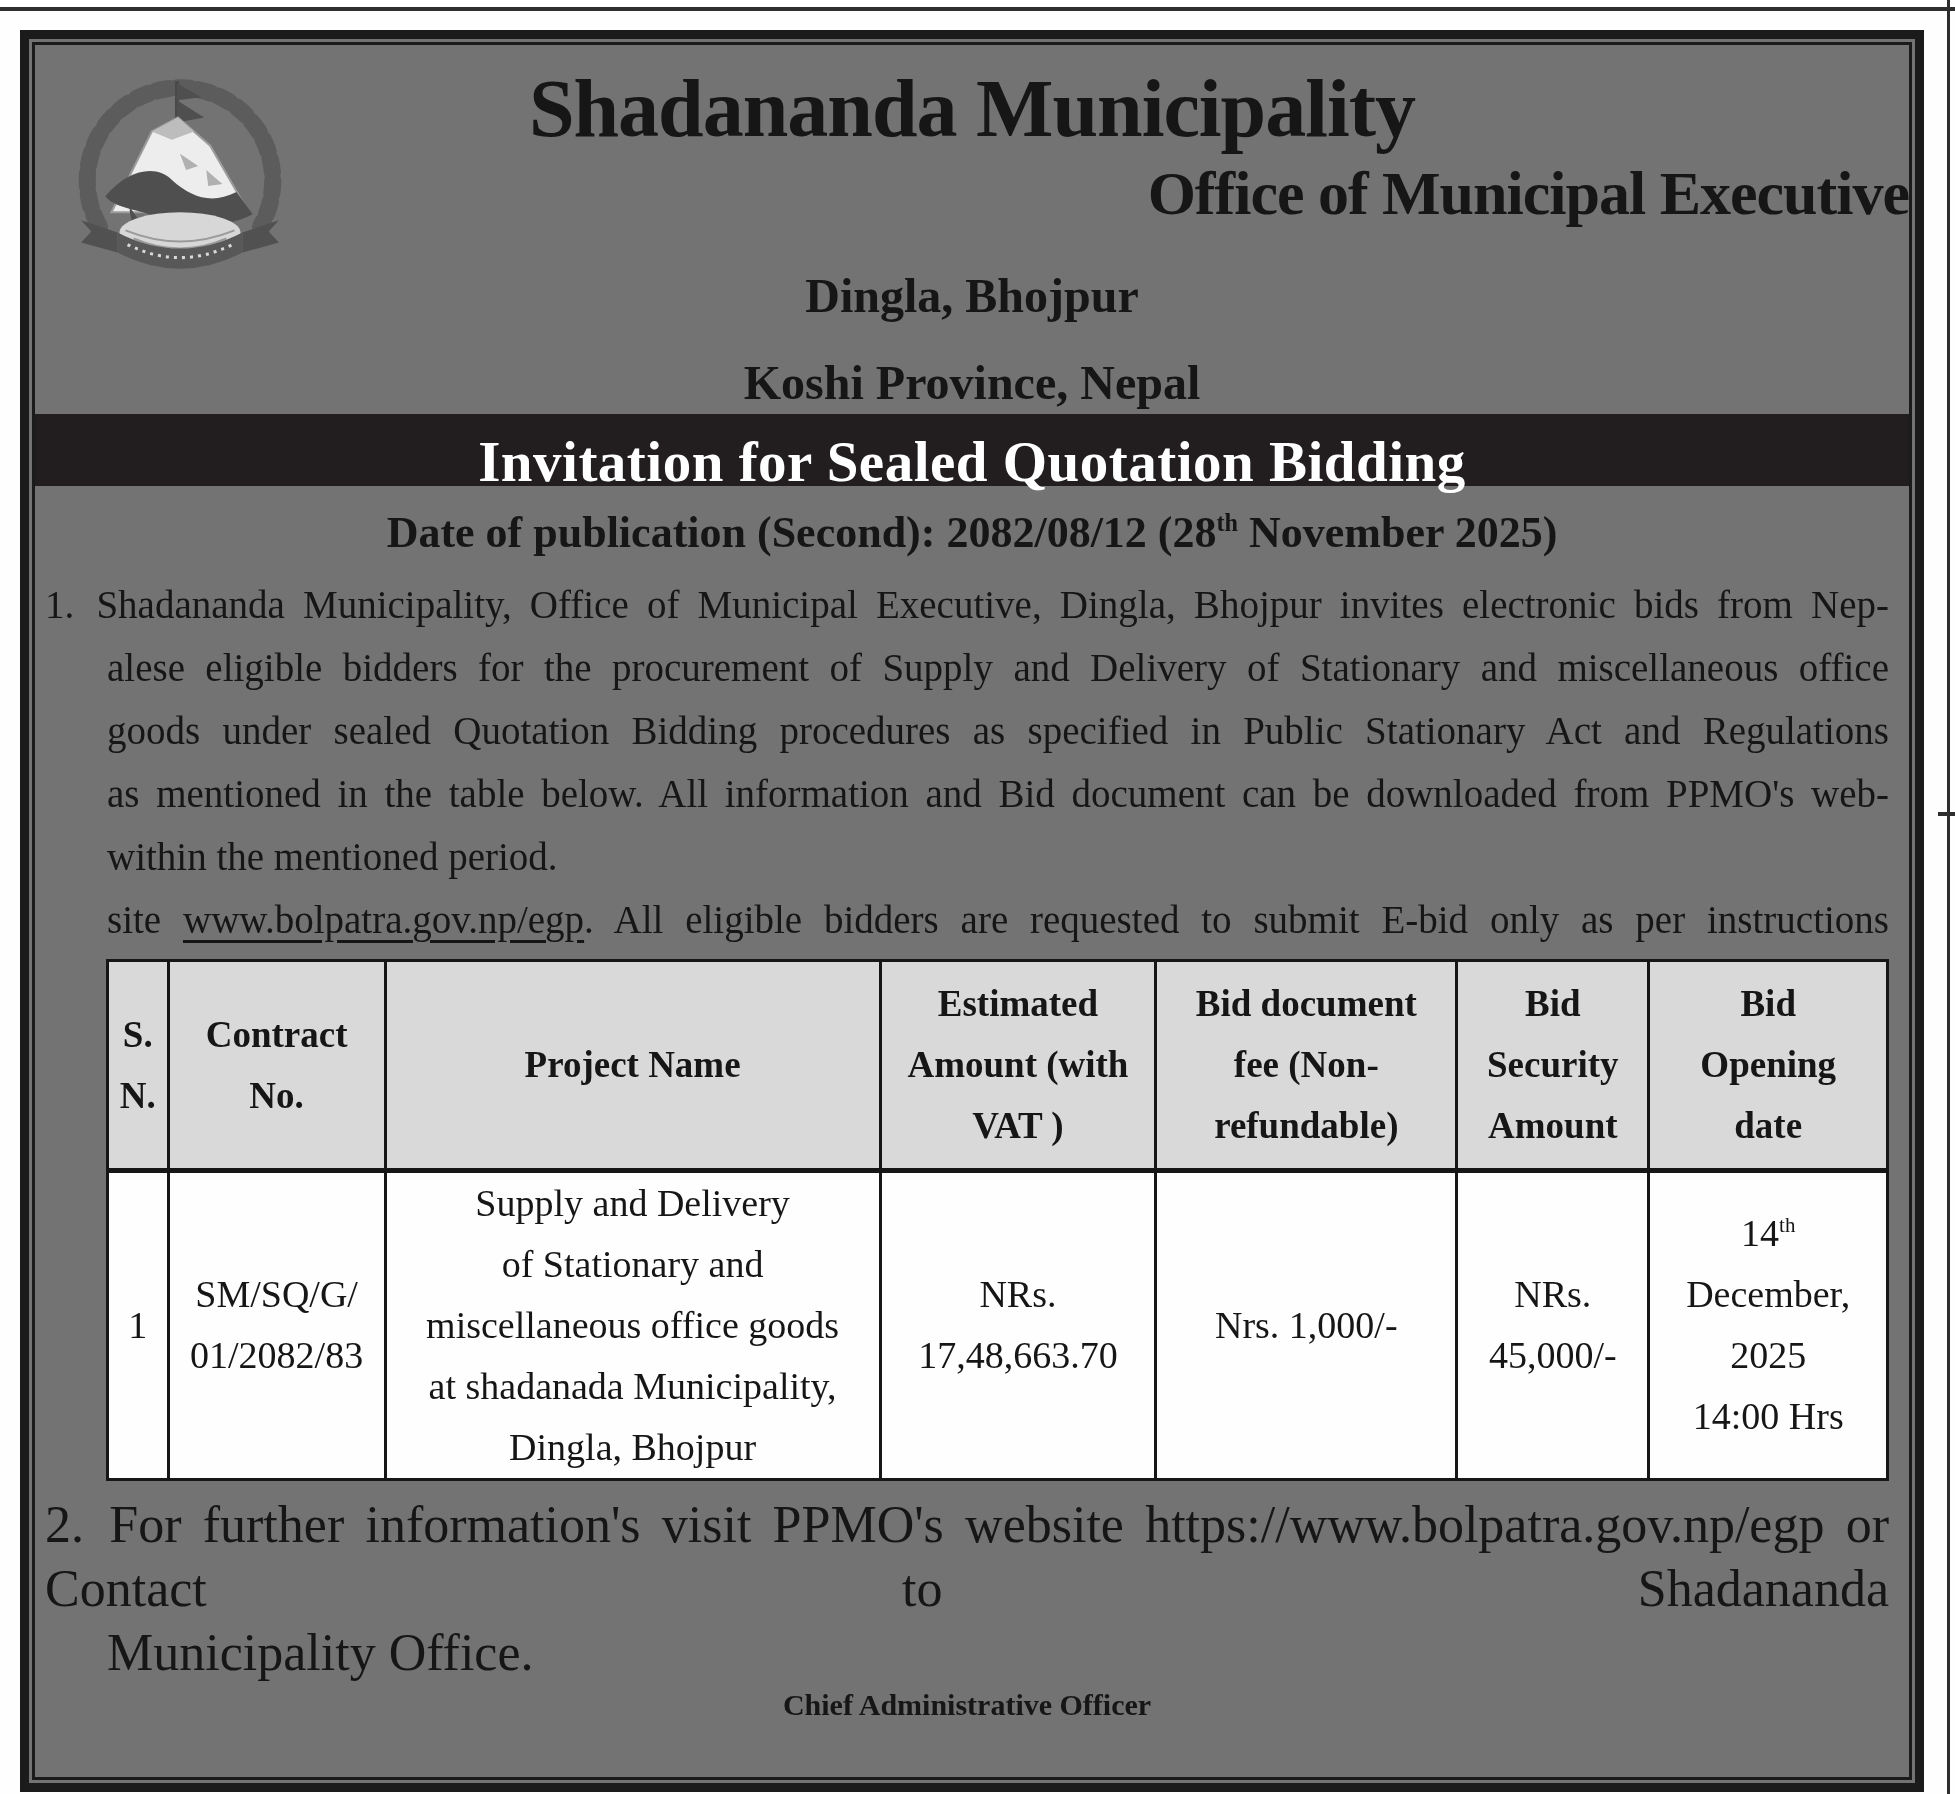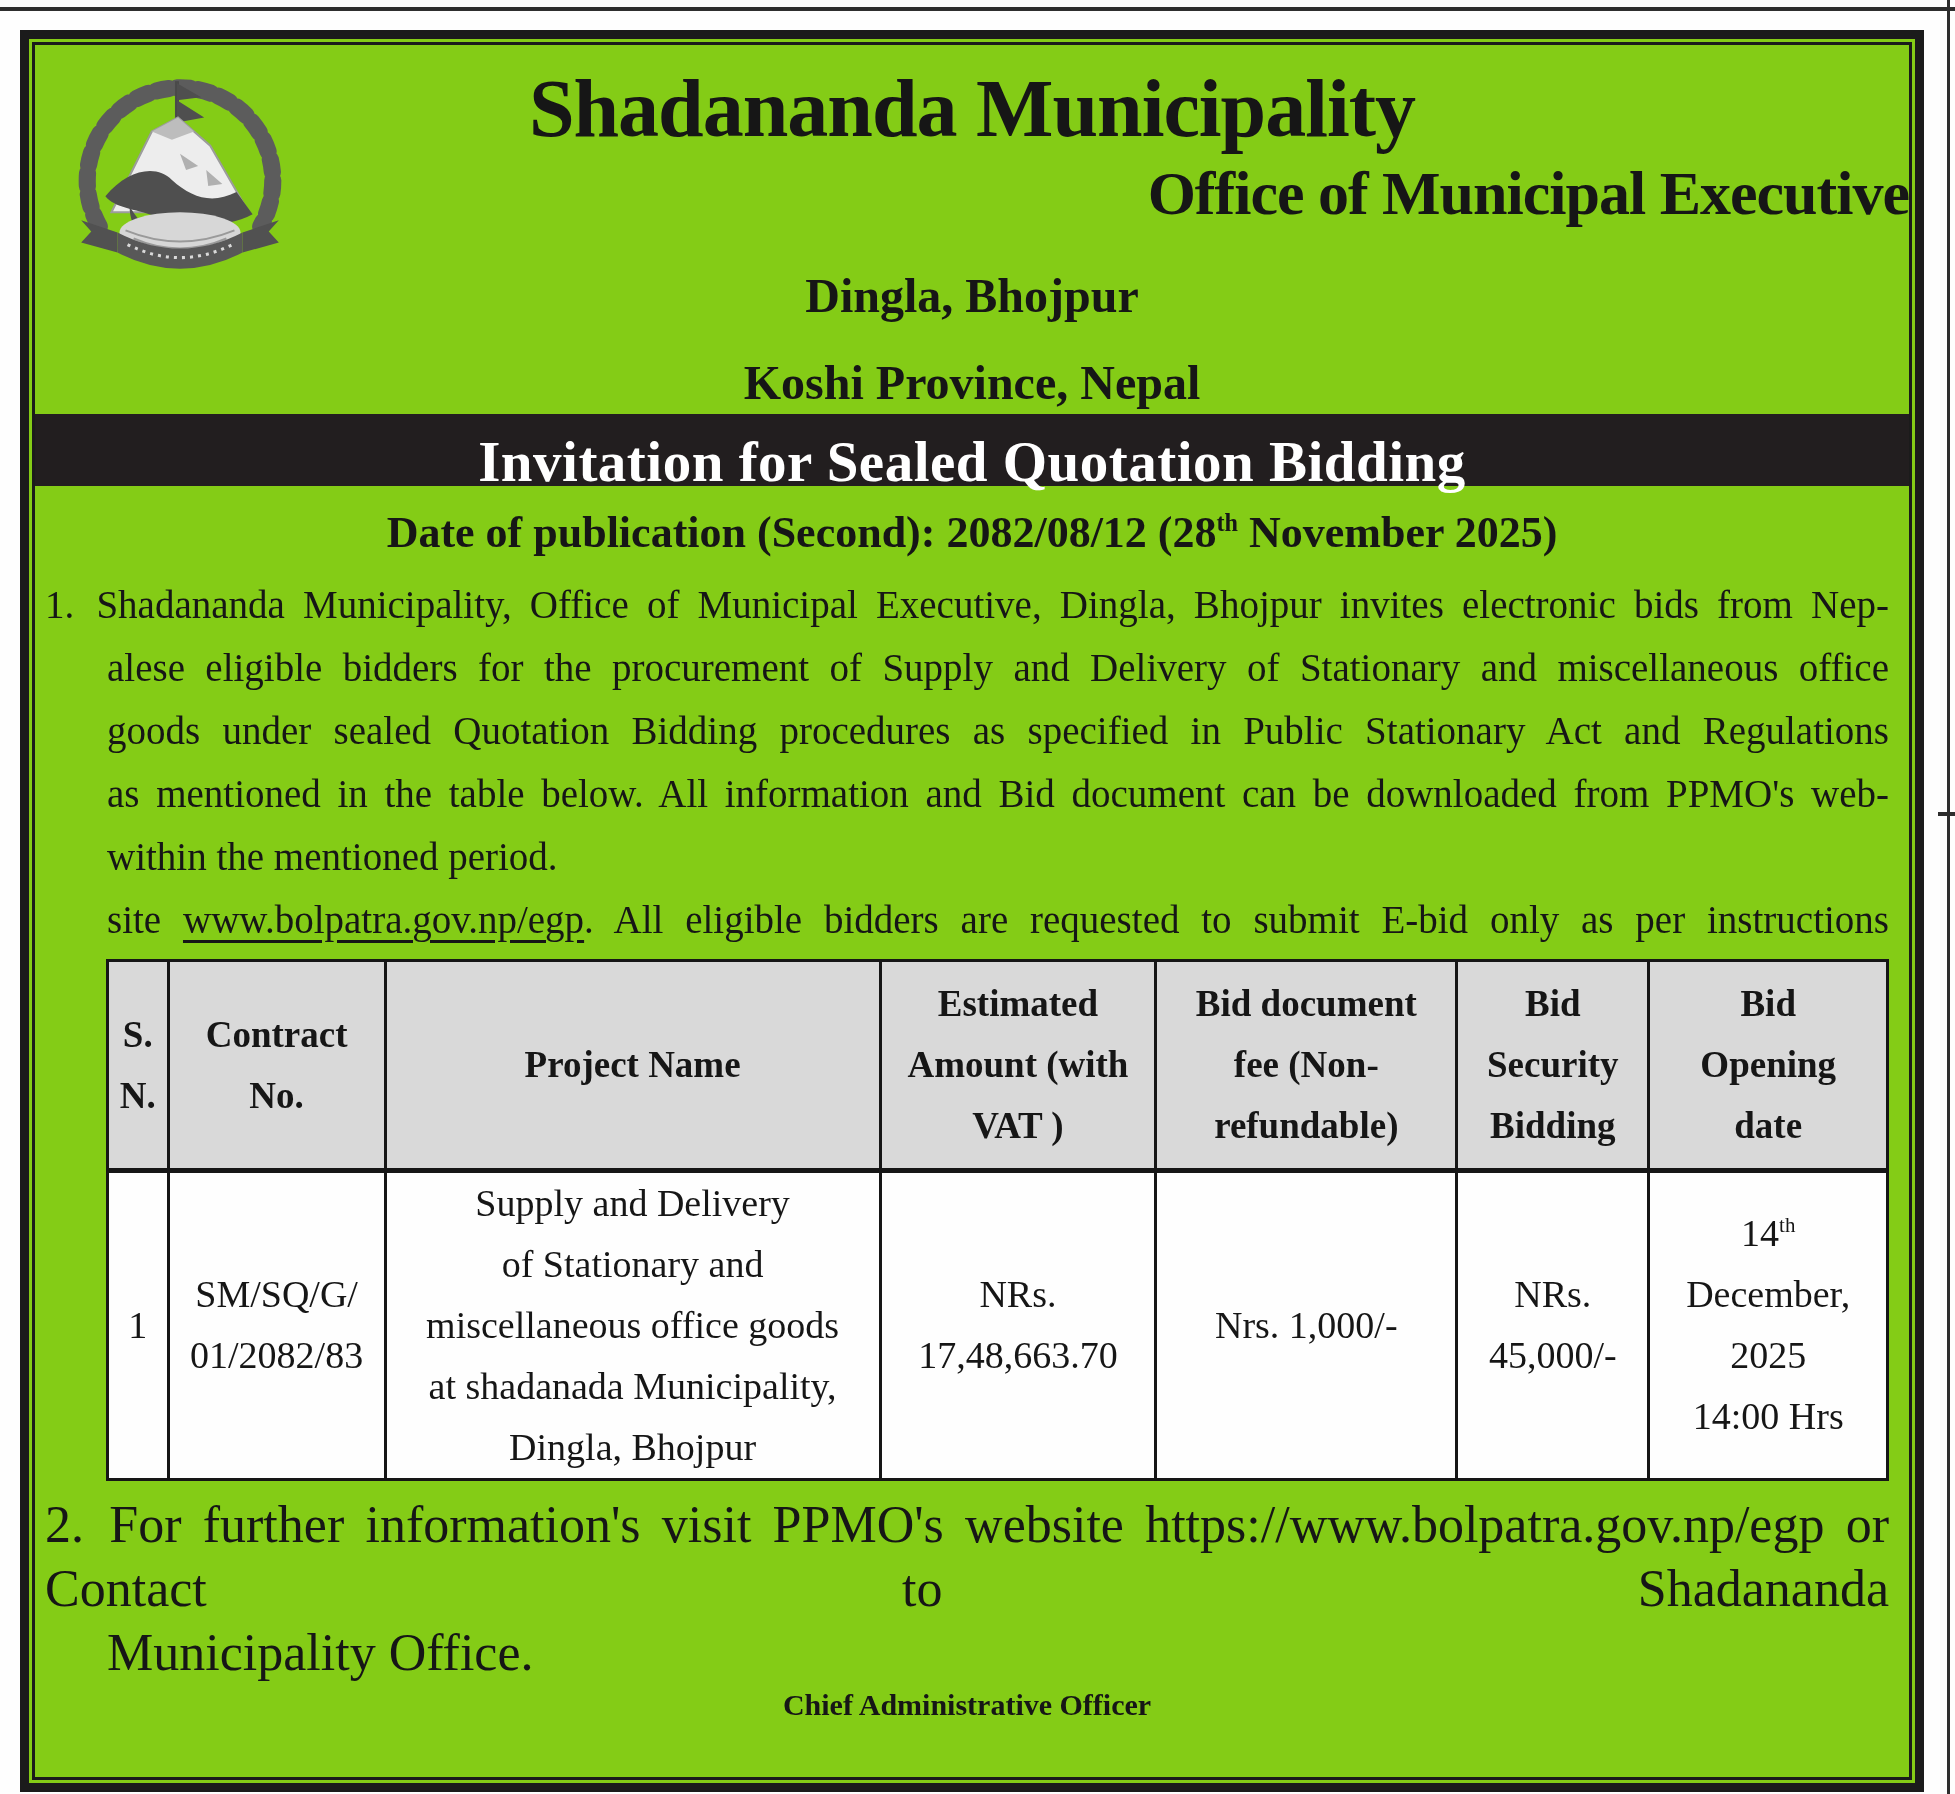--- a/index.html
+++ b/index.html
@@ -10,21 +10,21 @@
     font-family:"Liberation Serif","DejaVu Serif",serif;
     color:#161616;
   }
   
   .top-rule  { position:absolute; top:7px;  left:0; width:100%; height:4px; background:#2e2e2e; }
   .right-rule{ position:absolute; top:0; right:5px; width:3px; height:100%; background:#2e2e2e; }
   .right-tick{ position:absolute; top:812px; right:0; width:17px; height:4px; background:#2e2e2e; }
 
   
   .doc { position:absolute; left:20px; top:30px; width:1904px; height:1762px;
-         border:9px solid #1b1b1b; background:#84cc16; }
+         border:9px solid #1b1b1b; background:#737373; }
   .doc-inner { position:absolute; inset:3px; border:3px solid #1b1b1b; overflow:hidden; }
 
   .emblem { position:absolute; left:24px; top:28px; width:242px; height:212px; }
 
   .org-name   { margin-top:18px; text-align:center; font-weight:bold; font-size:82px; line-height:1.12; letter-spacing:-1px; }
   .office-name{ margin-top:4px;  text-align:right; font-weight:bold; font-size:62px; line-height:1.12; letter-spacing:-1px; }
   .addr1 { margin-top:40px; text-align:center; font-weight:bold; font-size:48px; }
   .addr2 { margin-top:32px; text-align:center; font-weight:bold; font-size:48px; }
 
   .banner { margin-top:4px; height:72px; background:#221e1f; color:#ffffff;
@@ -146,21 +146,21 @@
                 <span class="cl">VAT )</span>
               </th>
               <th>
                 <span class="cl">Bid document</span>
                 <span class="cl">fee (Non-</span>
                 <span class="cl">refundable)</span>
               </th>
               <th>
                 <span class="cl">Bid</span>
                 <span class="cl">Security</span>
-                <span class="cl">Bidding</span>
+                <span class="cl">Amount</span>
               </th>
               <th>
                 <span class="cl">Bid</span>
                 <span class="cl">Opening</span>
                 <span class="cl">date</span>
               </th>
             </tr>
           </thead>
           <tbody>
             <tr>

